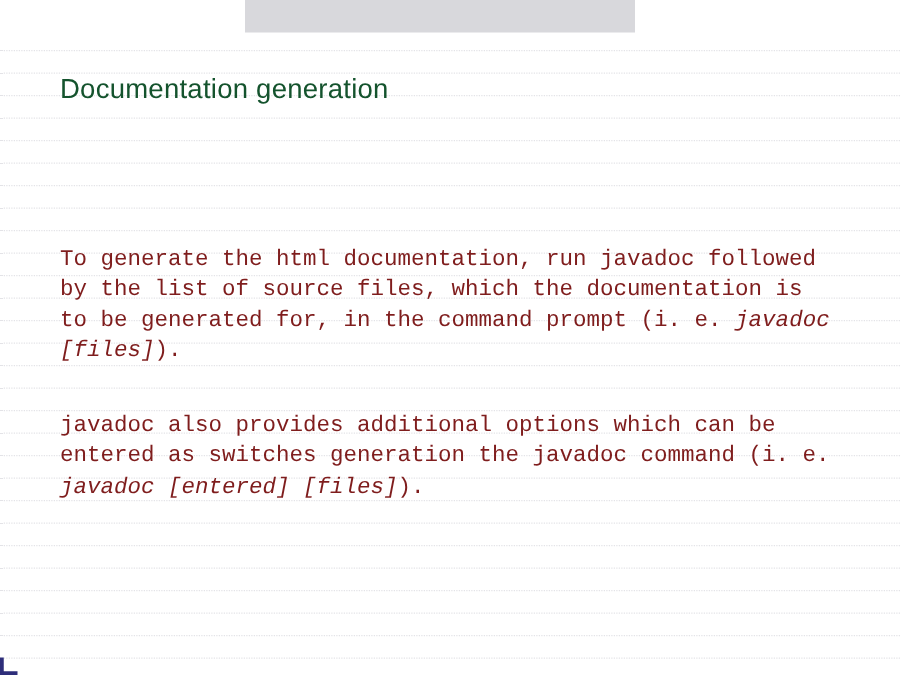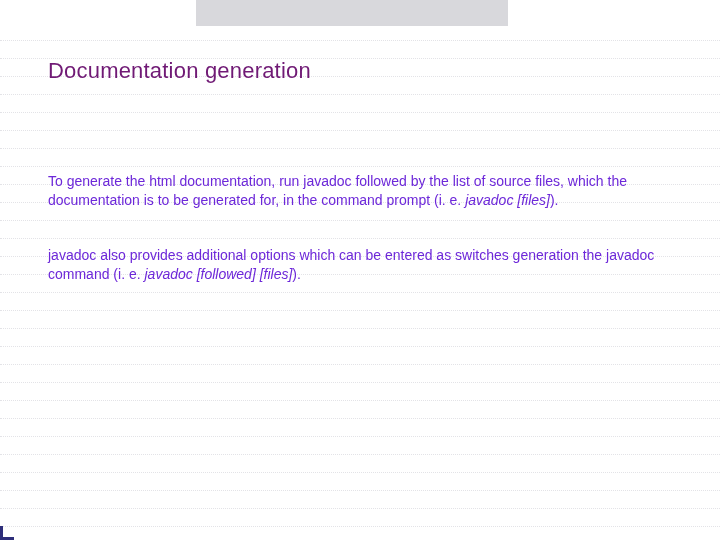--- a/index.html
+++ b/index.html
@@ -29,30 +29,31 @@
     border-top: 1px dotted #e3e3e7;
   }
   .content {
     position: relative;
     padding: 58px 48px 0 48px;
     color: #2c2c4a;
   }
   .title {
     font-size: 22px;
     font-weight: 400;
-    color: #701a75;
-    margin-bottom: 88px;
+    color: #14532d;
+    margin-bottom: 112px;
     letter-spacing: 0.2px;
   }
   .para {
-    font-size: 14px;
+    font-size: 18px;
     line-height: 1.35;
-    color: #6d28d9;
+    color: #7f1d1d;
     margin-bottom: 36px;
     max-width: 620px;
+    font-family: Liberation Mono, monospace;
   }
   .ital { font-style: italic; }
   .corner-accent {
     position: absolute;
     left: 0;
     bottom: 0;
     width: 14px;
     height: 14px;
   }
   .corner-accent::before,
@@ -101,17 +102,17 @@
 </div>
 
 <div class="content">
   <h1 class="title">Documentation generation</h1>
 
   <p class="para">
     <span>To generate the html documentation, run javadoc followed by the list of source files, which the documentation is to be generated for, in the command prompt (i. e. </span><span class="ital">javadoc [files]</span><span>).</span>
   </p>
 
   <p class="para">
-    <span>javadoc also provides additional options which can be entered as switches generation the javadoc command (i. e. </span><span class="ital">javadoc [followed] [files]</span><span>).</span>
+    <span>javadoc also provides additional options which can be entered as switches generation the javadoc command (i. e. </span><span class="ital">javadoc [entered] [files]</span><span>).</span>
   </p>
 </div>
 
 <div class="corner-accent"></div>
 
 </body></html>

